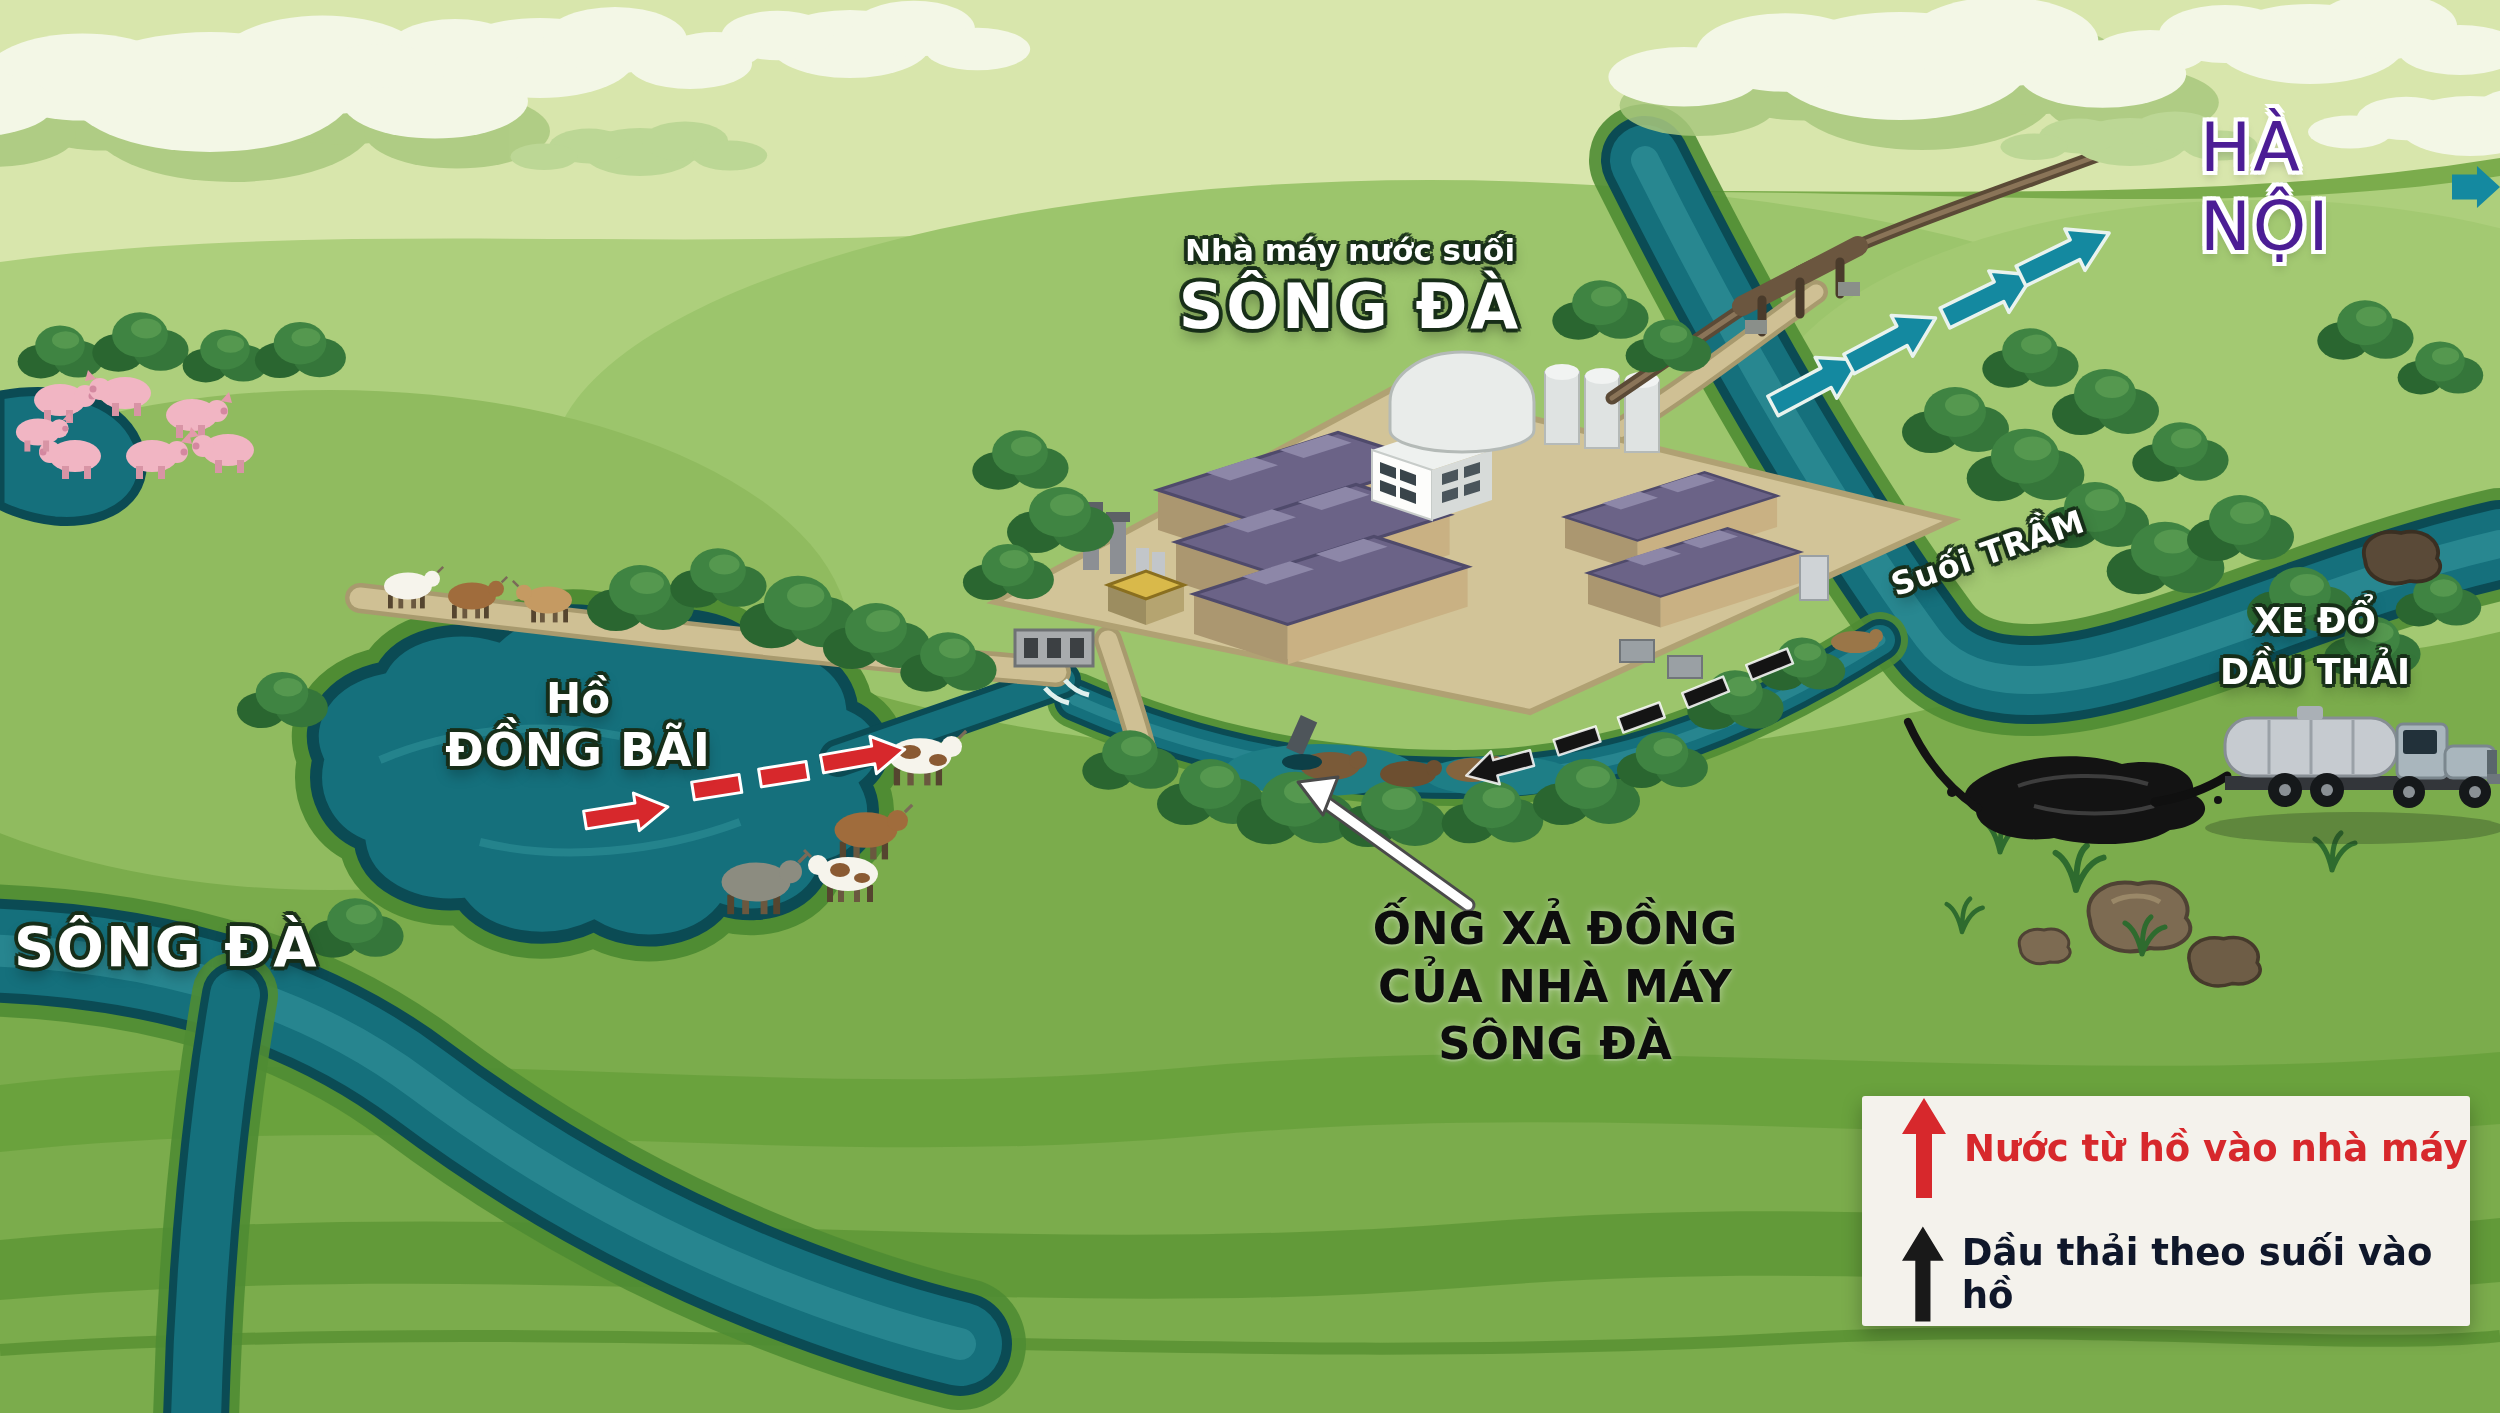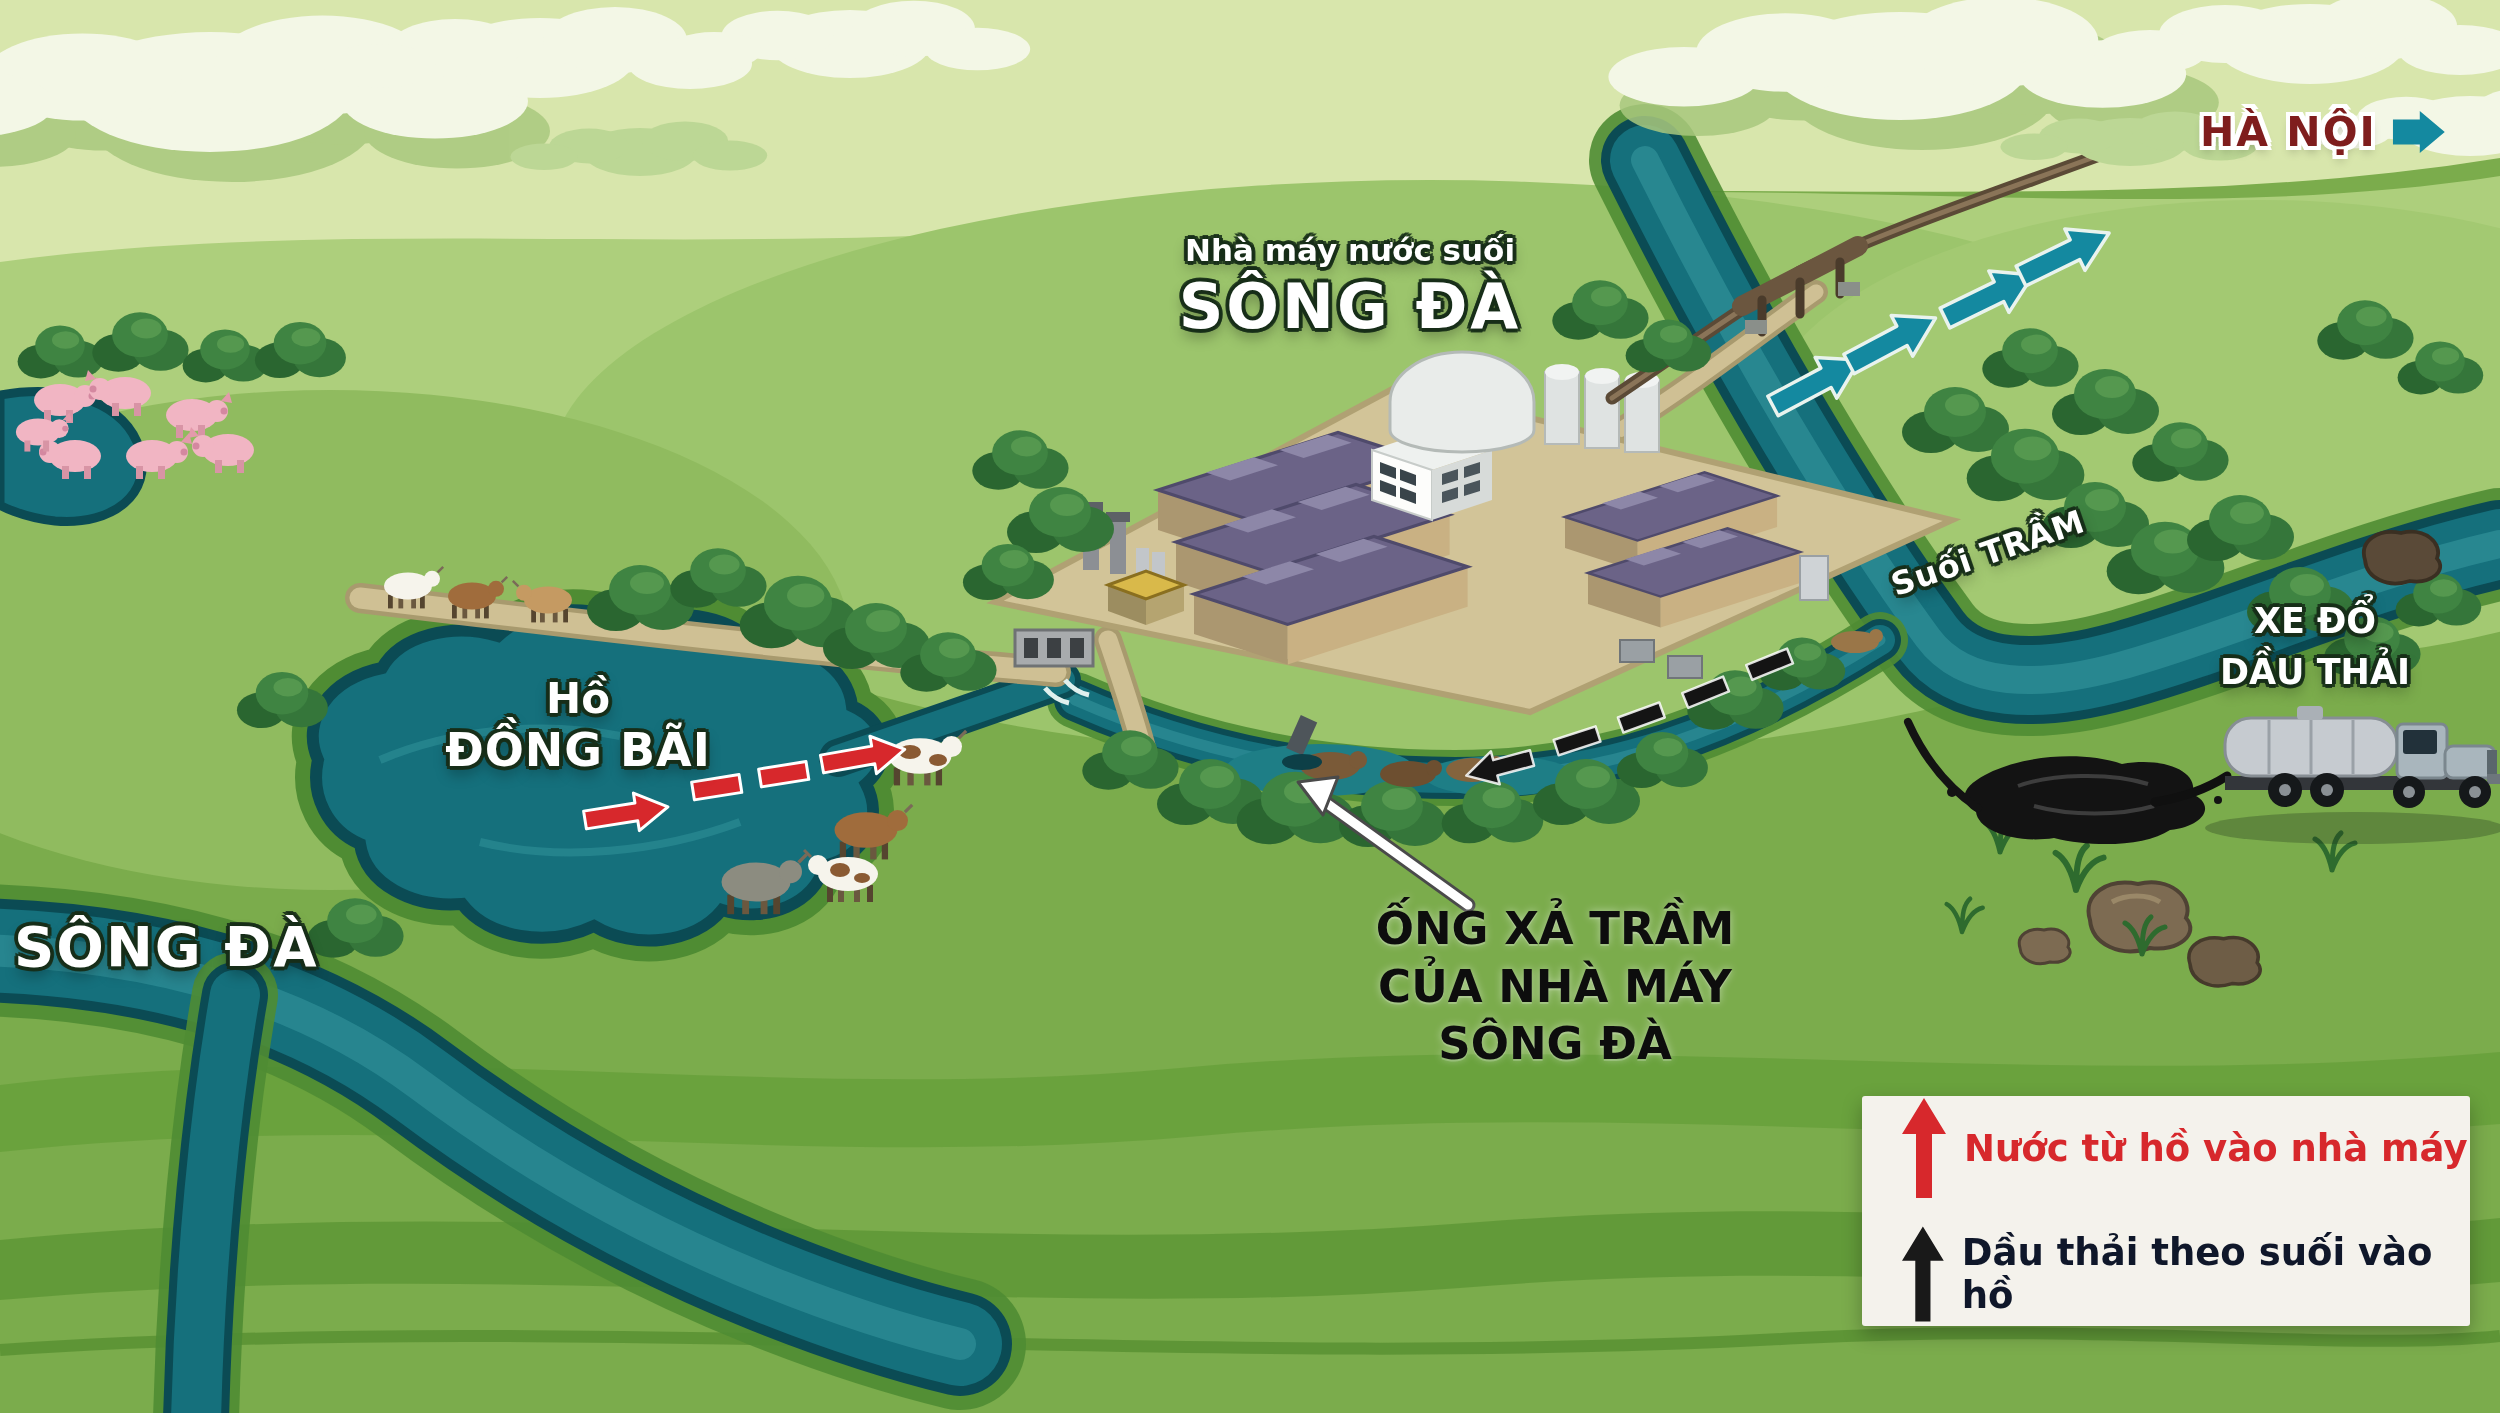--- a/index.html
+++ b/index.html
@@ -6,21 +6,21 @@
   .stage{position:relative;width:2500px;height:1413px;overflow:hidden;
          font-family:"DejaVu Sans","Liberation Sans",sans-serif;background:#7bac4c;}
   svg.scene{position:absolute;left:0;top:0;width:2500px;height:1413px;display:block;}
   .overlay{position:absolute;left:0;top:0;width:2500px;height:1413px;pointer-events:none;}
   .lbl{position:absolute;font-weight:bold;white-space:nowrap;}
   .o-dark{color:#ffffff;text-shadow:-3px -3px 0 rgba(23,46,24,.88),3px -3px 0 rgba(23,46,24,.88),
      -3px 3px 0 rgba(23,46,24,.88),3px 3px 0 rgba(23,46,24,.88),0 -4px 0 rgba(23,46,24,.88),
      0 4px 0 rgba(23,46,24,.88),-4px 0 0 rgba(23,46,24,.88),4px 0 0 rgba(23,46,24,.88),
      0 8px 14px rgba(0,0,0,.35);}
   .hanoi{position:absolute;left:2200px;top:108px;display:flex;align-items:center;gap:16px;}
-  .hanoi-text{font-weight:bold;font-size:41px;letter-spacing:2px;color:#7f1d1d;
+  .hanoi-text{font-weight:normal;font-size:68px;letter-spacing:2px;color:#4c1d95;
      text-shadow:-4px -4px 0 #fff,4px -4px 0 #fff,-4px 4px 0 #fff,4px 4px 0 #fff,
      0 -4px 0 #fff,0 4px 0 #fff,-4px 0 0 #fff,4px 0 0 #fff,0 6px 10px rgba(0,0,0,.25);}
   .hanoi-arrow{width:52px;height:42px;background:#1489a0;
      clip-path:polygon(0 20%,52% 20%,52% 0,100% 50%,52% 100%,52% 80%,0 80%);
      filter:drop-shadow(0 3px 2px rgba(0,0,0,.25));}
   .plant-label{left:1100px;top:232px;width:500px;text-align:center;}
   .plant-sub{font-size:31px;display:block;}
   .plant-title{font-size:62px;display:block;letter-spacing:3px;margin-top:2px;}
   .suoi{left:1868px;top:534px;width:240px;text-align:center;font-size:32px;
         transform:rotate(-19deg);letter-spacing:1px;}
@@ -405,21 +405,21 @@
   </div>
 
   <div class="lbl o-dark lakel">
     <span class="lake1">Hồ</span>
     <span class="lake2">ĐỒNG BÃI</span>
   </div>
 
   <div class="lbl o-dark riverl">SÔNG ĐÀ</div>
 
   <div class="lbl callout">
-    <span>ỐNG XẢ TRẦM</span><br>
+    <span>ỐNG XẢ ĐỒNG</span><br>
     <span>CỦA NHÀ MÁY</span><br>
     <span>SÔNG ĐÀ</span>
   </div>
 
   <div class="legend">
     <div class="legend-row">
       <svg width="44" height="100" viewBox="0 0 44 100">
         <path d="M22,0 L44,36 H30 V100 H14 V36 H0 Z" fill="#d7282c"></path>
       </svg>
       <span class="legend-label c-red">Nước từ hồ vào nhà máy</span>

